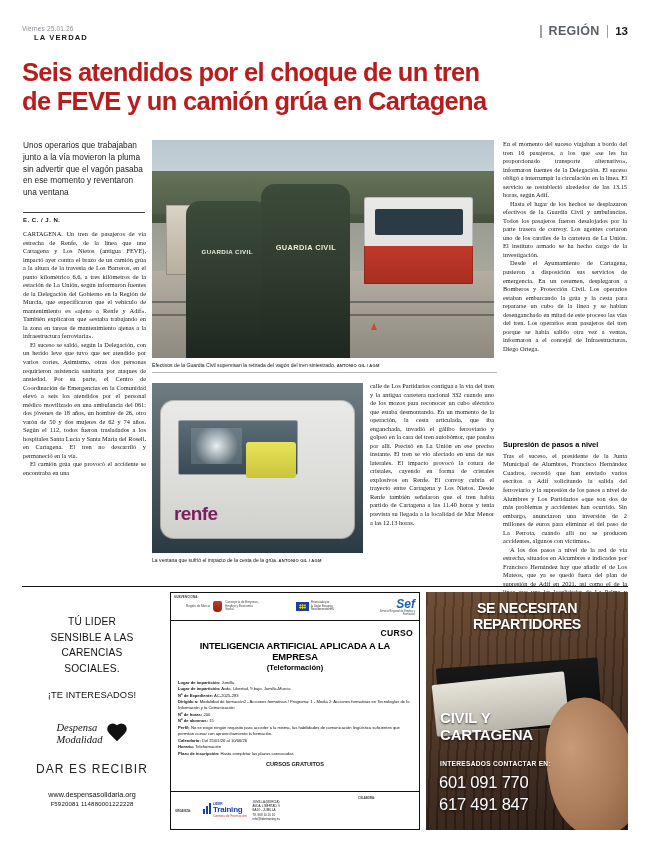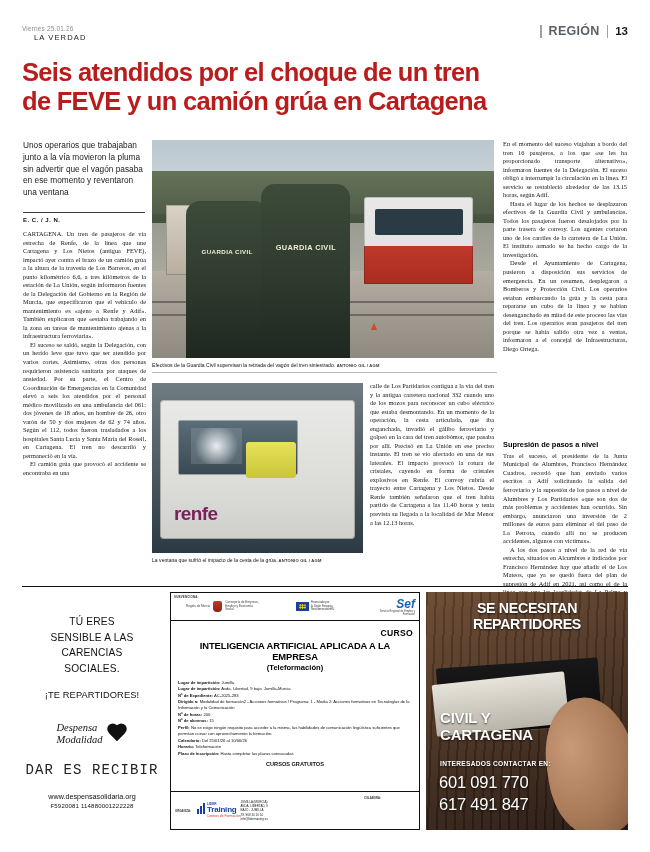--- a/index.html
+++ b/index.html
@@ -28,21 +28,21 @@
   .mh-left { line-height: 1.05; }
   .mh-date {
     font-family: "Liberation Sans", sans-serif;
     font-size: 6.4px;
     letter-spacing: .2px;
     color: #8a8d92;
   }
   .mh-brand {
     font-family: "Liberation Sans", sans-serif;
     font-size: 7.6px;
-    font-weight: normal;
+    font-weight: bold;
     letter-spacing: 1.1px;
     color: #1a1a1a;
     margin-top: 1.5px;
     padding-left: 12px;
   }
   .mh-right {
     display: flex;
     align-items: center;
     gap: 7px;
     margin-top: -2px;
@@ -220,21 +220,21 @@
     border-left:3px solid transparent;
     border-right:3px solid transparent;
     border-bottom:7px solid #cf4a2a;
   }
 
   
   .sp-body { position:absolute; inset:0; background:linear-gradient(#6f7c82,#2b3942); }
   .sp-car {
     position:absolute; left:4%; top:10%; width:92%; height:82%;
     background: linear-gradient(#e9e9e7 0%, #dcdcd9 60%, #cfcfcb 100%);
-    border-radius:4px;
+    border-radius:14px;
     box-shadow: inset 0 0 0 1px rgba(0,0,0,.22);
   }
   .sp-win {
     position:absolute; left:9%; top:14%; width:62%; height:40%;
     background: linear-gradient(#5b6d78,#3a4a54);
     border:1.5px solid #9aa0a3;
     border-radius:2px;
   }
   .sp-shatter {
     position:absolute; left:16%; top:20%; width:26%; height:26%;
@@ -290,22 +290,22 @@
   .heart {
     width:22px; height:20px; position:relative; display:inline-block;
   }
   .heart:before, .heart:after {
     content:""; position:absolute; top:0; width:11px; height:17px;
     background:#111; border-radius:11px 11px 0 0;
   }
   .heart:before { left:11px; transform: rotate(-45deg); transform-origin: 0 100%; }
   .heart:after  { left:0;   transform: rotate(45deg);  transform-origin: 100% 100%; }
   .ad-d-slogan {
-    font-family:Liberation Mono, monospace;
-    font-size:14px; letter-spacing:1.1px; color:#222; margin-top:16px;
+    font-family:Liberation Sans, sans-serif;
+    font-size:12px; letter-spacing:1.1px; color:#222; margin-top:16px;
   }
   .ad-d-web {
     font-family:"Liberation Sans", sans-serif;
     font-size:7.2px; color:#111; margin-top:14px;
   }
   .ad-d-acct {
     font-family:"Liberation Sans", sans-serif;
     font-size:6px; color:#111; margin-top:2px; letter-spacing:.2px;
   }
 
@@ -384,20 +384,21 @@
   .ac-gratis {
     text-align:center;
     font-family:"Liberation Sans", sans-serif;
     font-size:5.6px; font-weight:bold; color:#111;
     margin-top:4px;
   }
   .ac-foot {
     position:absolute; left:0; right:0; bottom:0; height:38px;
     border-top:1px solid #111;
     display:flex; align-items:center; padding:0 4px;
+    gap:6px;
   }
   .ac-foot-lbl {
     font-family:"Liberation Sans", sans-serif;
     font-size:2.8px; font-weight:bold; color:#333;
     width:22px;
   }
   .ac-training {
     display:flex; align-items:flex-start; gap:2px;
   }
   .ac-bars { display:flex; align-items:flex-end; gap:1px; height:11px; }
@@ -572,26 +573,26 @@
     <div class="subhead">Supresión de pasos a nivel</div>
     <p class="first">Tras el suceso, el presidente de la Junta Municipal de Alumbres, Francisco Hernández Cuadros, recordó que han enviado varios escritos a Adif solicitando la salida del ferroviario y la supresión de los pasos a nivel de Alumbres y Los Partidarios «que son dos de más problemas y accidentes han ocurrido. Sin embargo, anunciaron una inversión de 2 millones de euros para eliminar el del paso de La Perrota, cuando allí no se producen accidentes, algunos con víctimas».</p>
     <p>A los dos pasos a nivel de la red de vía estrecha, situados en Alcumbres e indicados por Francisco Hernández hay que añadir el de Los Mateos, que ya se quedó fuera del plan de supresión de Adif en 2021, así como el de la línea que une las localidades de La Palma y Pozo Estrecho.</p>
   </div>
 
   <div class="ad-rule-top"></div>
   <div class="ad-strip">
 
     <div class="ad-despensa">
       <div class="ad-d-title">
-        <div>TÚ ERES</div>
+        <div>TÚ LIDER</div>
         <div>SENSIBLE A LAS</div>
         <div>CARENCIAS</div>
         <div>SOCIALES.</div>
       </div>
-      <div class="ad-d-need">¡TE REPARTIDORES!</div>
+      <div class="ad-d-need">¡TE INTERESADOS!</div>
       <div class="ad-d-logo">
         <div class="ad-d-logo-text">
           <div>Despensa</div>
           <div>Modalidad</div>
         </div>
         <span class="heart"></span>
       </div>
       <div class="ad-d-slogan">DAR ES RECIBIR</div>
       <div class="ad-d-web">www.despensasolidaria.org</div>
       <div class="ad-d-acct">F5920081   114880001222228</div>

